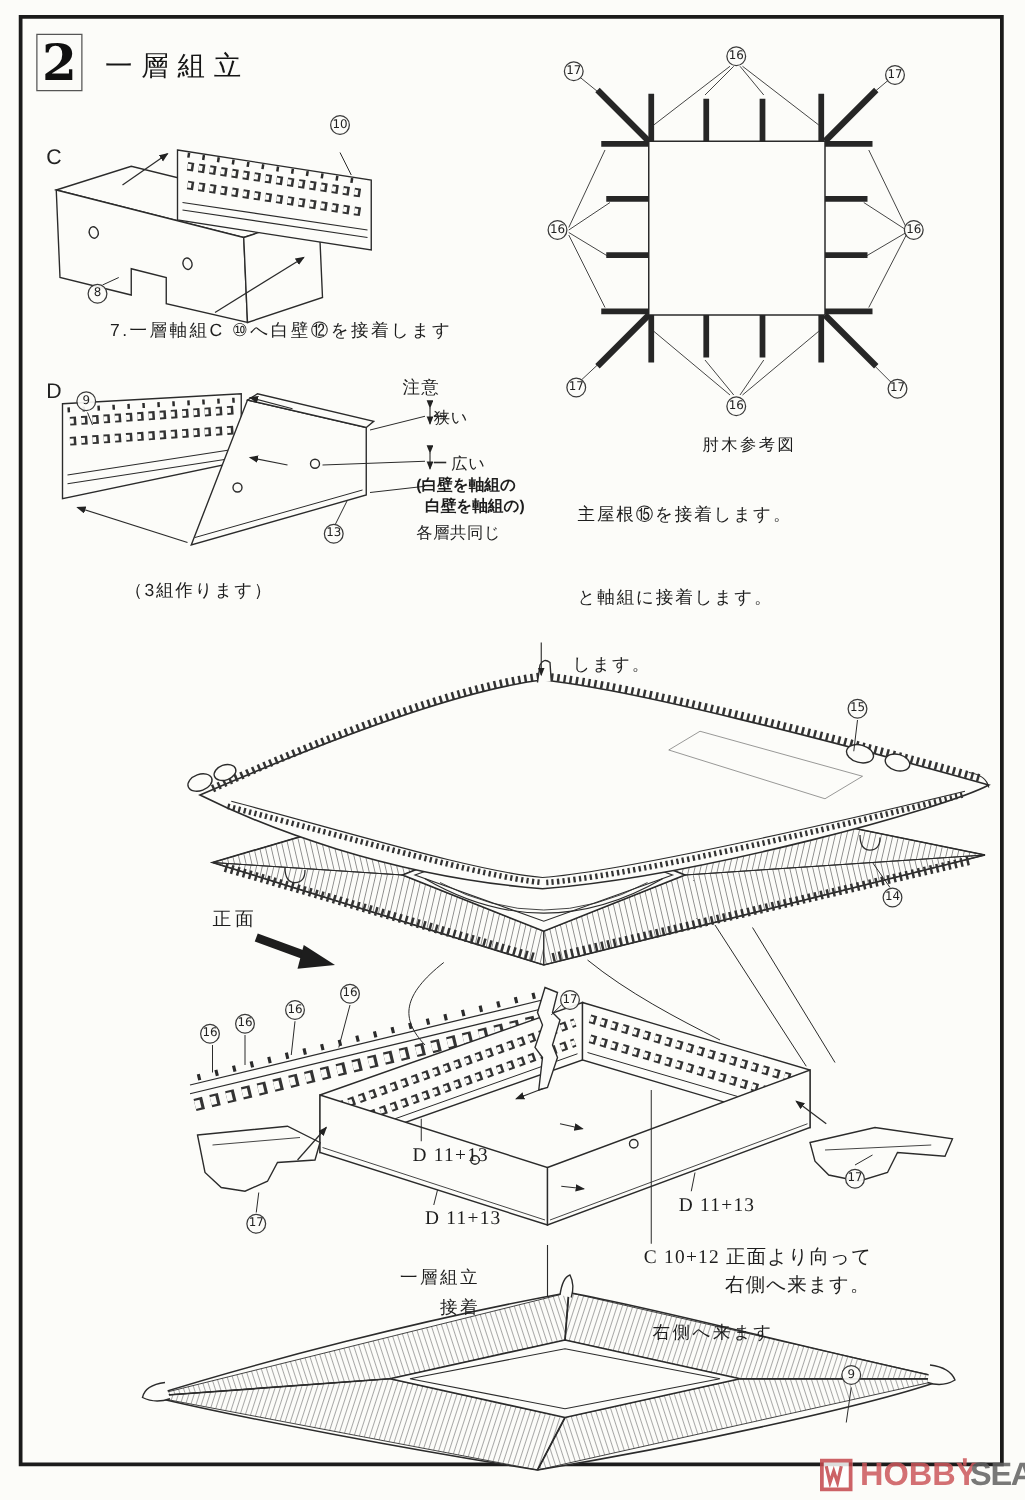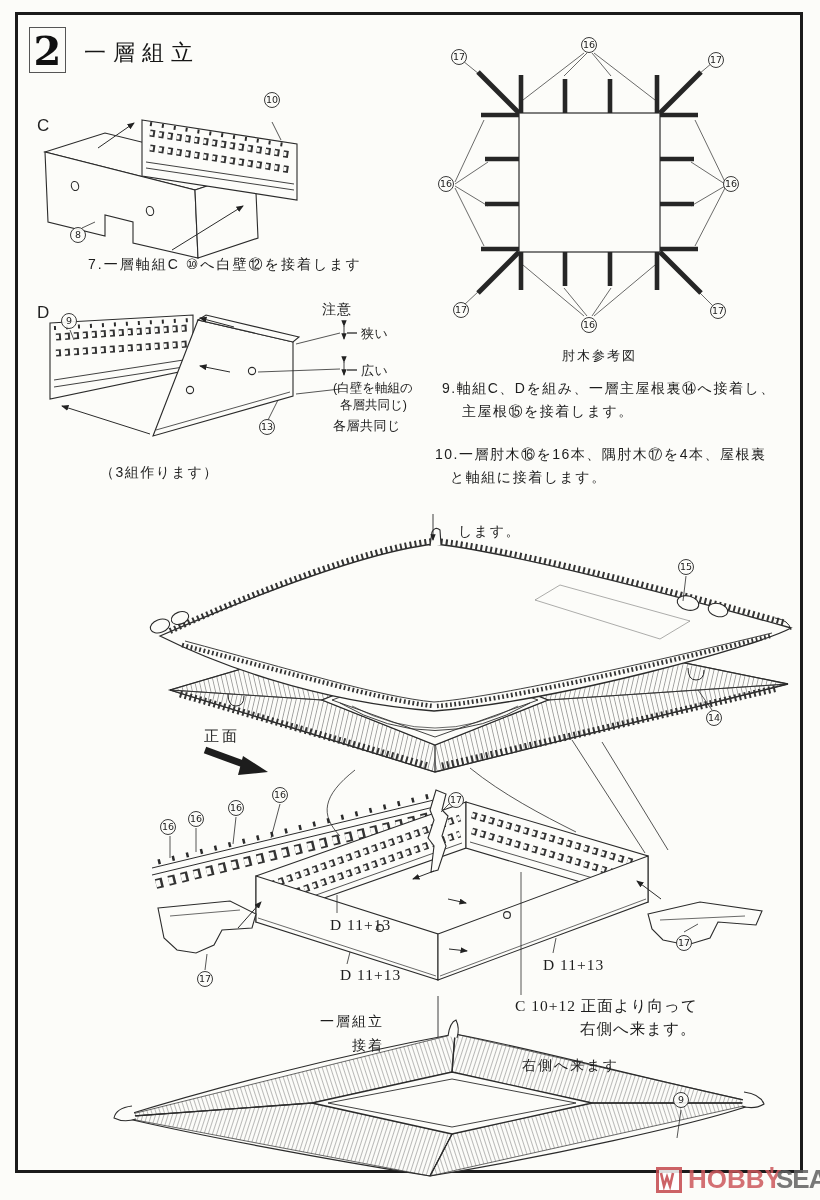--- a/index.html
+++ b/index.html
@@ -11,21 +11,21 @@
   .t { position:absolute; white-space:nowrap; color:#1d1d1d; letter-spacing:1px; font-size:14px; line-height:1.2; }
   .cn { position:absolute; width:16px; height:16px; border:1px solid #3a3a3a; border-radius:50%;
         font-size:9.5px; line-height:14px; text-align:center; background:rgba(252,252,249,.92);
         color:#222; letter-spacing:0; font-family:"DejaVu Sans",sans-serif; }
   .stepbox { position:absolute; left:29px; top:27px; width:37px; height:46px; border:1px solid #555;
              background:#fbfbf8; text-align:center; }
   .stepbox span { font-family:"DejaVu Serif",serif; font-weight:bold; font-size:40px; line-height:46px; color:#101010; }
   .pgtitle { position:absolute; left:84px; top:38px; font-size:22px; letter-spacing:7px; color:#161616; }
   .partletter { font-size:17px; letter-spacing:0; color:#222; }
   .note { font-size:13px; letter-spacing:.5px; }
-  .small { font-size:12.5px; letter-spacing:0; }
+  .small { font-size:12.5px; letter-spacing:0;font-weight:bold; }
   .plabel { font-family:"Liberation Serif","DejaVu Serif",serif; font-size:15.5px; letter-spacing:1px; }
   .wm { position:absolute; left:656px; top:1164px; width:193px; height:34px; opacity:.85; }
   .wm .ico { position:absolute; left:0; top:3px; width:26px; height:26px; border:3px solid #c4484d; background:#fff; }
   .wm .hobby { position:absolute; left:32px; top:0; font-size:26px; font-weight:bold; color:#cd585c; letter-spacing:0; }
   .wm .apos { position:absolute; left:113px; top:-2px; font-size:24px; font-weight:bold; color:#cd585c; }
   .wm .search { position:absolute; left:120px; top:0; font-size:26px; font-weight:bold; color:#616161; letter-spacing:-1px; }
 </style>
 </head>
 <body>
 
@@ -290,46 +290,44 @@
 
   <div class="t partletter" style="left:37px;top:116px">C</div>
   <div class="cn" style="left:264px;top:92px">10</div>
   <div class="cn" style="left:70px;top:227px">8</div>
   <div class="t" style="left:88px;top:256px;letter-spacing:2px">7.一層軸組C ⑩へ白壁⑫を接着します</div>
 
   <div class="t partletter" style="left:37px;top:303px">D</div>
   <div class="cn" style="left:61px;top:313px">9</div>
   <div class="cn" style="left:259px;top:419px">13</div>
   <div class="t" style="left:322px;top:301px">注意</div>
-  <div class="t note" style="left:361px;top:326px">狭い</div>
+  <div class="t note" style="left:347px;top:326px">狭い</div>
   <div class="t note" style="left:361px;top:363px">広い</div>
   <div class="t small" style="left:333px;top:381px">(白壁を軸組の</div>
-  <div class="t small" style="left:340px;top:398px">各層共同じ)</div>
+  <div class="t small" style="left:340px;top:398px">白壁を軸組の)</div>
   <div class="t note" style="left:333px;top:418px">各層共同じ</div>
   <div class="t" style="left:100px;top:464px;letter-spacing:1.5px">（3組作ります）</div>
 
   <div class="cn" style="left:581px;top:37px">16</div>
   <div class="cn" style="left:581px;top:317px">16</div>
   <div class="cn" style="left:438px;top:176px">16</div>
   <div class="cn" style="left:723px;top:176px">16</div>
   <div class="cn" style="left:451px;top:49px">17</div>
   <div class="cn" style="left:708px;top:52px">17</div>
   <div class="cn" style="left:453px;top:302px">17</div>
   <div class="cn" style="left:710px;top:303px">17</div>
   <div class="t note" style="left:562px;top:348px;letter-spacing:2px">肘木参考図</div>
 
-  <div class="t" style="left:442px;top:380px;letter-spacing:1.5px">9.軸組C、Dを組み、一層主屋根裏⑭へ接着し、</div>
   <div class="t" style="left:462px;top:403px;letter-spacing:1.5px">主屋根⑮を接着します。</div>
-  <div class="t" style="left:435px;top:446px;letter-spacing:1.5px">10.一層肘木⑯を16本、隅肘木⑰を4本、屋根裏</div>
-  <div class="t" style="left:450px;top:469px;letter-spacing:1.5px">と軸組に接着します。</div>
+  <div class="t" style="left:462px;top:469px;letter-spacing:1.5px">と軸組に接着します。</div>
   <div class="t" style="left:458px;top:523px;letter-spacing:1.5px">します。</div>
 
   <div class="cn" style="left:678px;top:559px">15</div>
   <div class="cn" style="left:706px;top:710px">14</div>
-  <div class="t" style="left:204px;top:727px;font-size:15px;letter-spacing:3px">正面</div>
+  <div class="t" style="left:170px;top:727px;font-size:15px;letter-spacing:3px">正面</div>
 
   <div class="cn" style="left:160px;top:819px">16</div>
   <div class="cn" style="left:188px;top:811px">16</div>
   <div class="cn" style="left:228px;top:800px">16</div>
   <div class="cn" style="left:272px;top:787px">16</div>
   <div class="cn" style="left:448px;top:792px">17</div>
   <div class="cn" style="left:197px;top:971px">17</div>
   <div class="cn" style="left:676px;top:935px">17</div>
   <div class="t plabel" style="left:330px;top:916px">D 11+13</div>
   <div class="t plabel" style="left:340px;top:966px">D 11+13</div>

